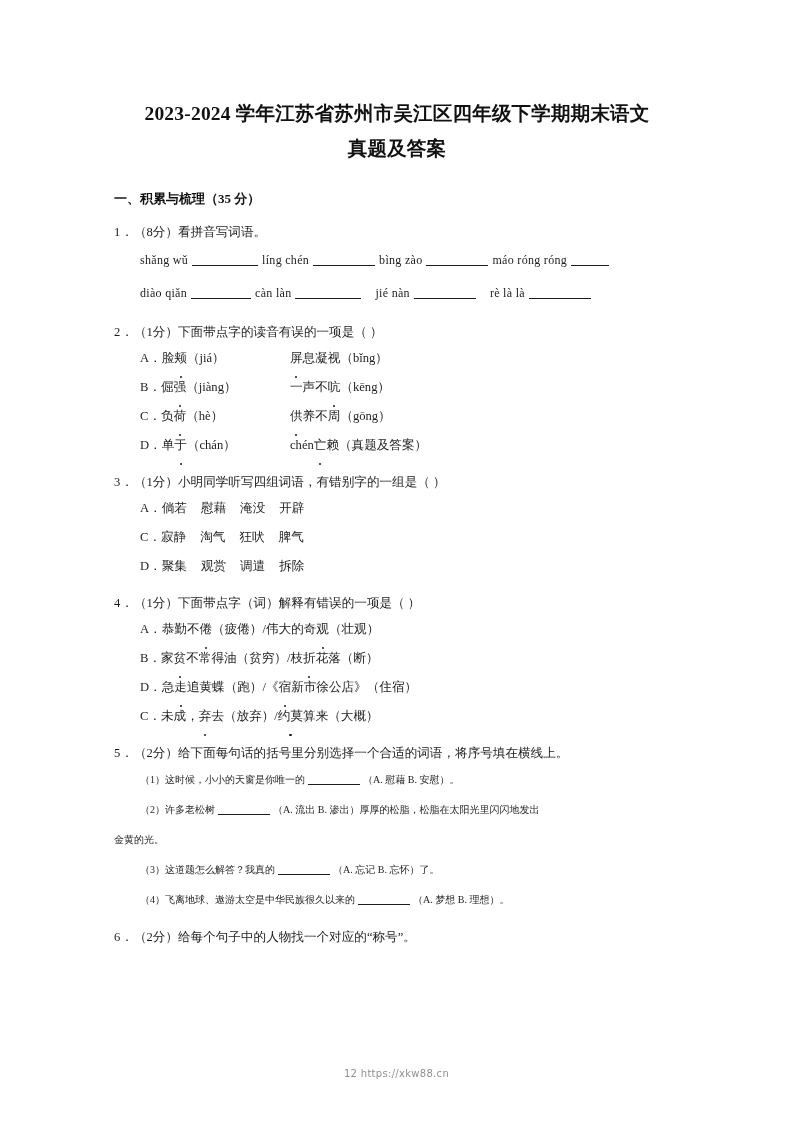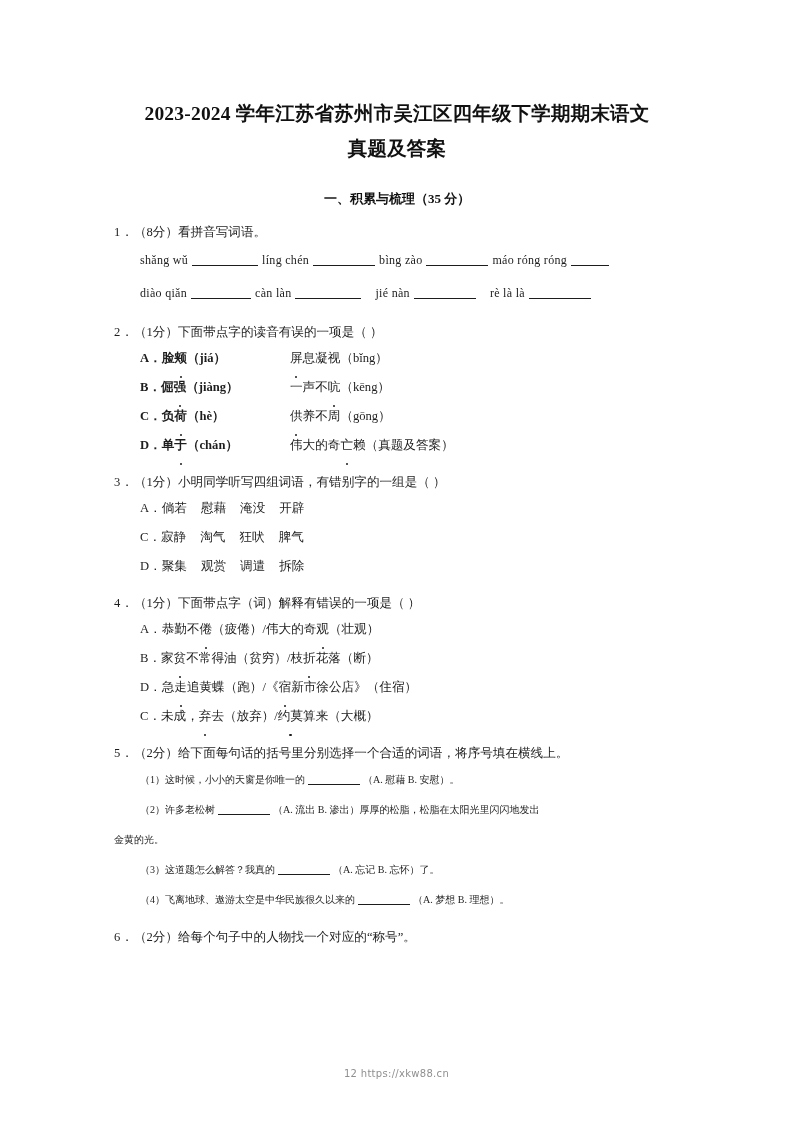--- a/index.html
+++ b/index.html
@@ -43,21 +43,20 @@
   .doc-title .line { display: block; }
 
   
   .section-head {
     font-weight: bold;
     font-size: 13px;
     margin-top: 22px;
     margin-bottom: 4px;
     line-height: 22px;
     color: #111;
-    text-align: center;
   }
 
   
   .question {
     margin-top: 10px;
     font-size: 12.6px;
     line-height: 22px;
     color: #1d1d1d;
   }
   .q-stem {
@@ -67,21 +66,21 @@
   }
   .q-num { letter-spacing: 0.5px; }
 
   .opt-list { margin: 0; padding: 0; }
   .opt {
     padding-left: 26px;
     font-size: 12.6px;
     line-height: 29px;
     white-space: nowrap;
   }
-  .opt .col-a { display: inline-block; font-weight: bold; }
+  .opt .col-a { display: inline-block; }
   .opt .col-b { display: inline-block; }
 
   
   .q2 .col-a { width: 150px; }
   
 
   
   .q3 .w { display: inline-block; margin-right: 14px; }
 
   
@@ -187,21 +186,21 @@
 
         <div class="opt">
           <span class="col-a"><span>B．</span><span>倔</span><span class="dot">强</span><span>（jiàng）</span></span><span class="col-b"><span>一声不</span><span class="dot">吭</span><span>（kēng）</span></span>
         </div>
 
         <div class="opt">
           <span class="col-a"><span>C．</span><span>负</span><span class="dot">荷</span><span>（hè）</span></span><span class="col-b"><span class="dot">供</span><span>养不周（gōng）</span></span>
         </div>
 
         <div class="opt">
-          <span class="col-a"><span>D．</span><span>单</span><span class="dot">于</span><span>（chán）</span></span><span class="col-b"><span>伟大的奇</span><span class="dot">亡</span><span>赖（真题及答案）</span></span>
+          <span class="col-a"><span>D．</span><span>单</span><span class="dot">于</span><span>（chán）</span></span><span class="col-b"><span>chén</span><span class="dot">亡</span><span>赖（真题及答案）</span></span>
         </div>
 
       </div>
     </div>
 
     <div class="question q3">
       <div class="q-stem">
         <span class="q-num">3．</span><span>（1分）</span><span>小明同学听写四组词语，有错别字的一组是（      ）</span>
       </div>
       <div class="opt-list">

